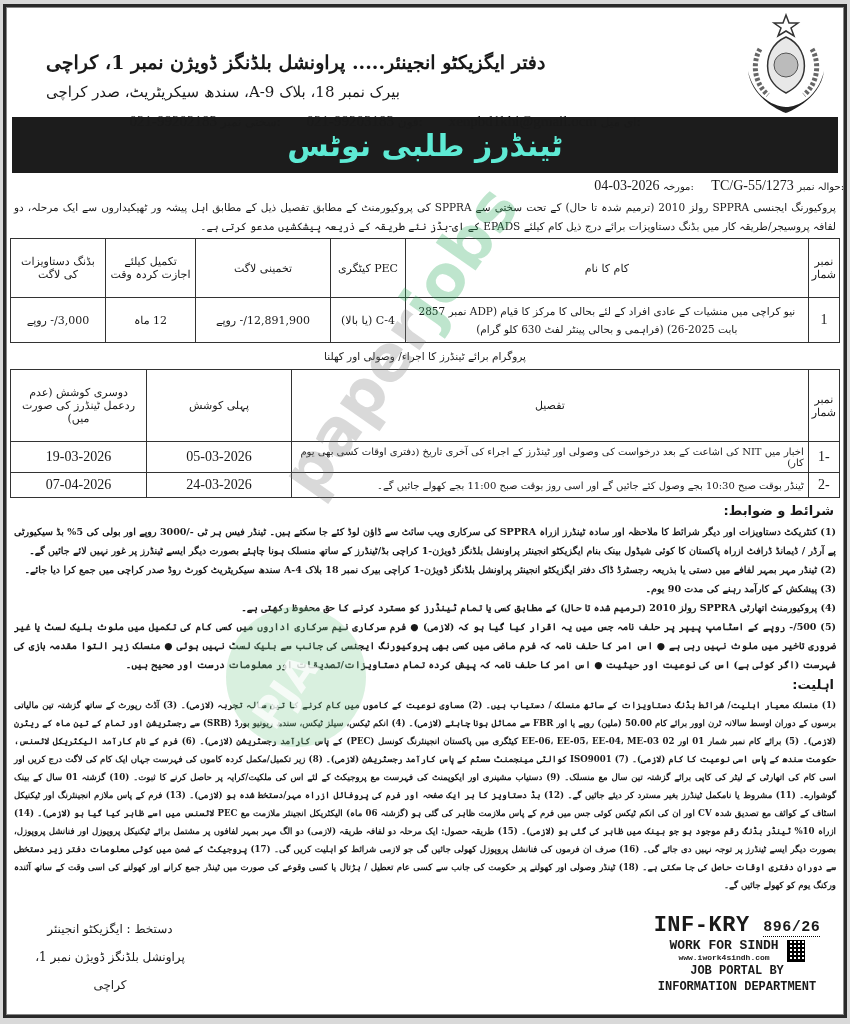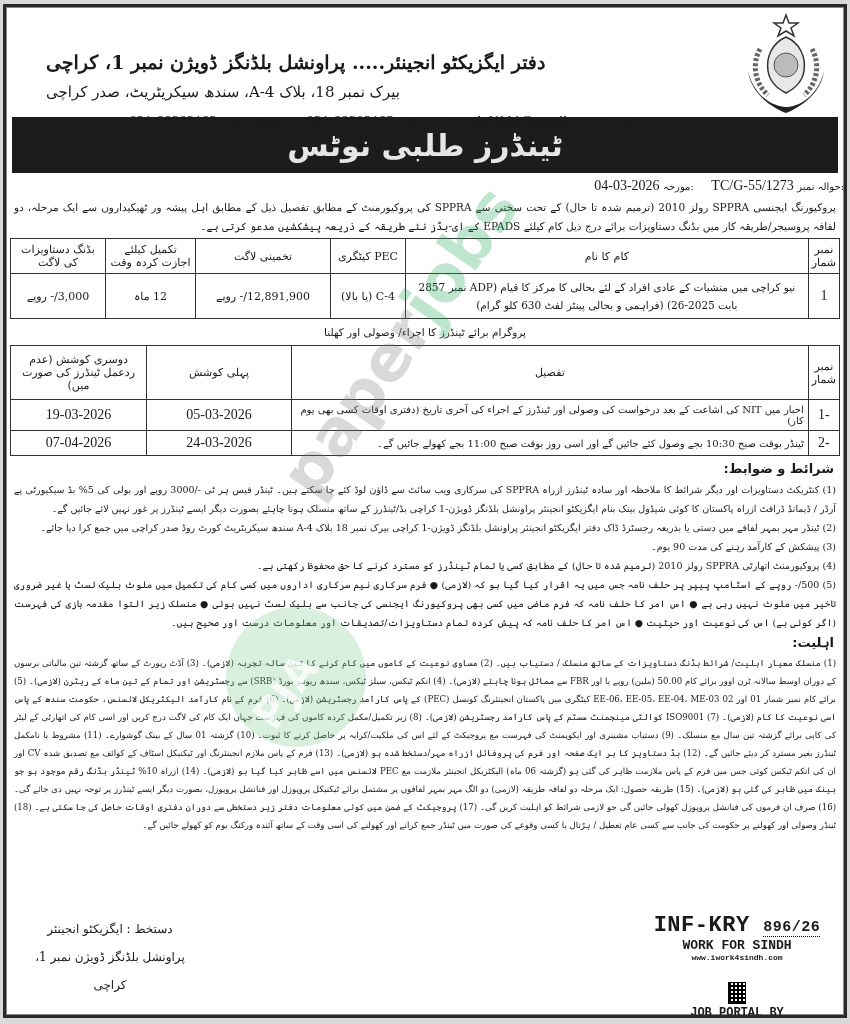--- a/index.html
+++ b/index.html
@@ -12,42 +12,42 @@
   }
   .rtl { direction: rtl; unicode-bidi: plaintext; }
   .header { position: relative; height: 108px; }
   .logo { position: absolute; right: 10px; top: 6px; width: 96px; height: 102px; }
   .hdr-lines { position: absolute; left: 40px; right: 120px; top: 4px; text-align: left; margin-top: 36px; }
   .hdr-line1 { font-family: "DejaVu Serif", serif; font-size: 19px; font-weight: bold; line-height: 30px; }
   .hdr-line2 { font-family: "DejaVu Serif", serif; font-size: 15px; line-height: 30px; }
   .hdr-contact { font-family: "Liberation Serif", serif; font-size: 15px; line-height: 28px; display: flex; justify-content: center; gap: 26px; direction: ltr; }
   .hdr-contact span.lbl { font-family: "DejaVu Serif", serif; font-size: 12px; }
   .banner {
-    margin: 2px 6px 0 6px; height: 56px; background: #1c1c1c; color: #e5e5e5;
+    margin: 2px 6px 0 6px; height: 56px; background: #1c1c1c; color: #5eead4;
     display: flex; align-items: center; justify-content: center;
     font-family: "DejaVu Sans", sans-serif; font-weight: bold; font-size: 30px;
   }
   .ref-line { text-align: right; font-family: "Liberation Serif", serif; font-size: 14px; line-height: 22px; margin-top: 2px; }
   .ref-line .lbl { font-family: "DejaVu Serif", serif; font-size: 10px; }
   .para { font-family: "DejaVu Serif", serif; font-size: 10.5px; line-height: 19px; padding: 0 8px; text-align: justify; }
   table { border-collapse: collapse; width: calc(100% - 8px); margin: 2px 4px; direction: rtl; }
   th, td { border: 1.5px solid #333; font-family: "DejaVu Serif", serif; font-size: 11px; text-align: center; vertical-align: middle; }
-  th { font-weight: normal; padding: 4px 3px; }
+  th { font-weight: normal; padding: 16px 3px; }
   td { padding: 4px 4px; }
   td.num { font-family: "Liberation Serif", serif; font-size: 14px; }
   .subhead { text-align: center; font-family: "DejaVu Serif", serif; font-size: 10.5px; line-height: 22px; }
   .section-title { font-family: "DejaVu Sans", sans-serif; font-weight: bold; font-size: 13px; padding: 0 10px; line-height: 22px; }
-  .terms { padding: 0 8px; }
+  .terms { padding: 0 8px; font-weight: bold; }
   .terms p { font-family: "DejaVu Serif", serif; font-size: 9.5px; line-height: 19px; text-align: justify; }
   .footer { position: absolute; left: 0; right: 0; bottom: 0; height: 110px; }
   .sign { position: absolute; left: 14px; top: 10px; width: 180px; font-family: "DejaVu Serif", serif; font-size: 12px; line-height: 28px; text-align: center; }
   .inf { position: absolute; right: 12px; top: 8px; width: 190px; text-align: center; font-family: Liberation Mono, monospace; }
   .inf-code { font-size: 22px; font-weight: bold; letter-spacing: 0.5px; }
   .inf-code .no { font-size: 15px; border-bottom: 1px dotted #000; }
-  .wfs-row { display: flex; align-items: center; justify-content: center; gap: 20px; margin-top: 1px; flex-direction: column; }
+  .wfs-row { display: flex; align-items: center; justify-content: center; gap: 8px; margin-top: 1px; }
   .wfs { font-size: 13px; font-weight: bold; line-height: 14px; }
   .wfs-url { font-size: 8px; font-weight: bold; line-height: 9px; }
   .qr { width: 18px; height: 22px; background:
       repeating-linear-gradient(90deg, #000 0 2px, #fff 2px 4px),
       repeating-linear-gradient(0deg, #000 0 2px, #fff 2px 4px); background-blend-mode: multiply; border: 1px solid #000; }
   .jp { font-size: 12px; font-weight: bold; line-height: 14px; margin-top: 2px; }
   .watermark { position: absolute; left: 200px; top: 300px; width: 420px; height: 420px; pointer-events: none; }
   .wm-circle { position: absolute; left: 20px; top: 300px; width: 140px; height: 140px; border-radius: 50%; background: rgba(120,200,140,0.28); }
   .wm-text { position: absolute; left: 60px; top: 160px; transform: rotate(-55deg); transform-origin: left top; font-family: "DejaVu Sans", sans-serif; font-weight: bold; font-size: 64px; white-space: nowrap; }
   .wm-text .p1 { color: rgba(120,120,120,0.28); }
@@ -63,21 +63,21 @@
     <svg class="logo" viewBox="0 0 96 102">
       <polygon points="48,2 51,10 60,10 53,15 56,23 48,18 40,23 43,15 36,10 45,10" fill="none" stroke="#333" stroke-width="1.5"></polygon>
       <path d="M48 24 C62 30 68 44 66 58 C64 70 56 76 48 80 C40 76 32 70 30 58 C28 44 34 30 48 24 Z" fill="#e8e8e8" stroke="#333" stroke-width="1.5"></path>
       <circle cx="48" cy="52" r="12" fill="#bbb" stroke="#555"></circle>
       <path d="M22 36 C14 50 16 70 30 82" fill="none" stroke="#666" stroke-width="5" stroke-dasharray="3 2"></path>
       <path d="M74 36 C82 50 80 70 66 82" fill="none" stroke="#666" stroke-width="5" stroke-dasharray="3 2"></path>
       <path d="M10 58 C14 88 48 100 48 100 C48 100 82 88 86 58 C80 84 60 94 48 94 C36 94 16 84 10 58 Z" fill="#222"></path>
     </svg>
     <div class="hdr-lines">
       <div class="hdr-line1 rtl">دفتر ایگزیکٹو انجینئر..... پراونشل بلڈنگز ڈویژن نمبر 1، کراچی</div>
-      <div class="hdr-line2 rtl">بیرک نمبر 18، بلاک A-4، سندھ سیکریٹریٹ، صدر کراچی</div>
+      <div class="hdr-line2 rtl">بیرک نمبر 18، بلاک A-9، سندھ سیکریٹریٹ، صدر کراچی</div>
       <div class="hdr-contact">
         <span><span>021-99202183</span> <span class="lbl">سختی نمبر:</span></span>
         <span><span>021-99203183</span> <span class="lbl">فون:</span></span>
         <span><span>xenpbd1khi@gmail.ocm</span> <span class="lbl">ای میل:</span></span>
       </div>
     </div>
   </div>
 
   <div class="banner rtl">ٹینڈرز طلبی نوٹس</div>
 

